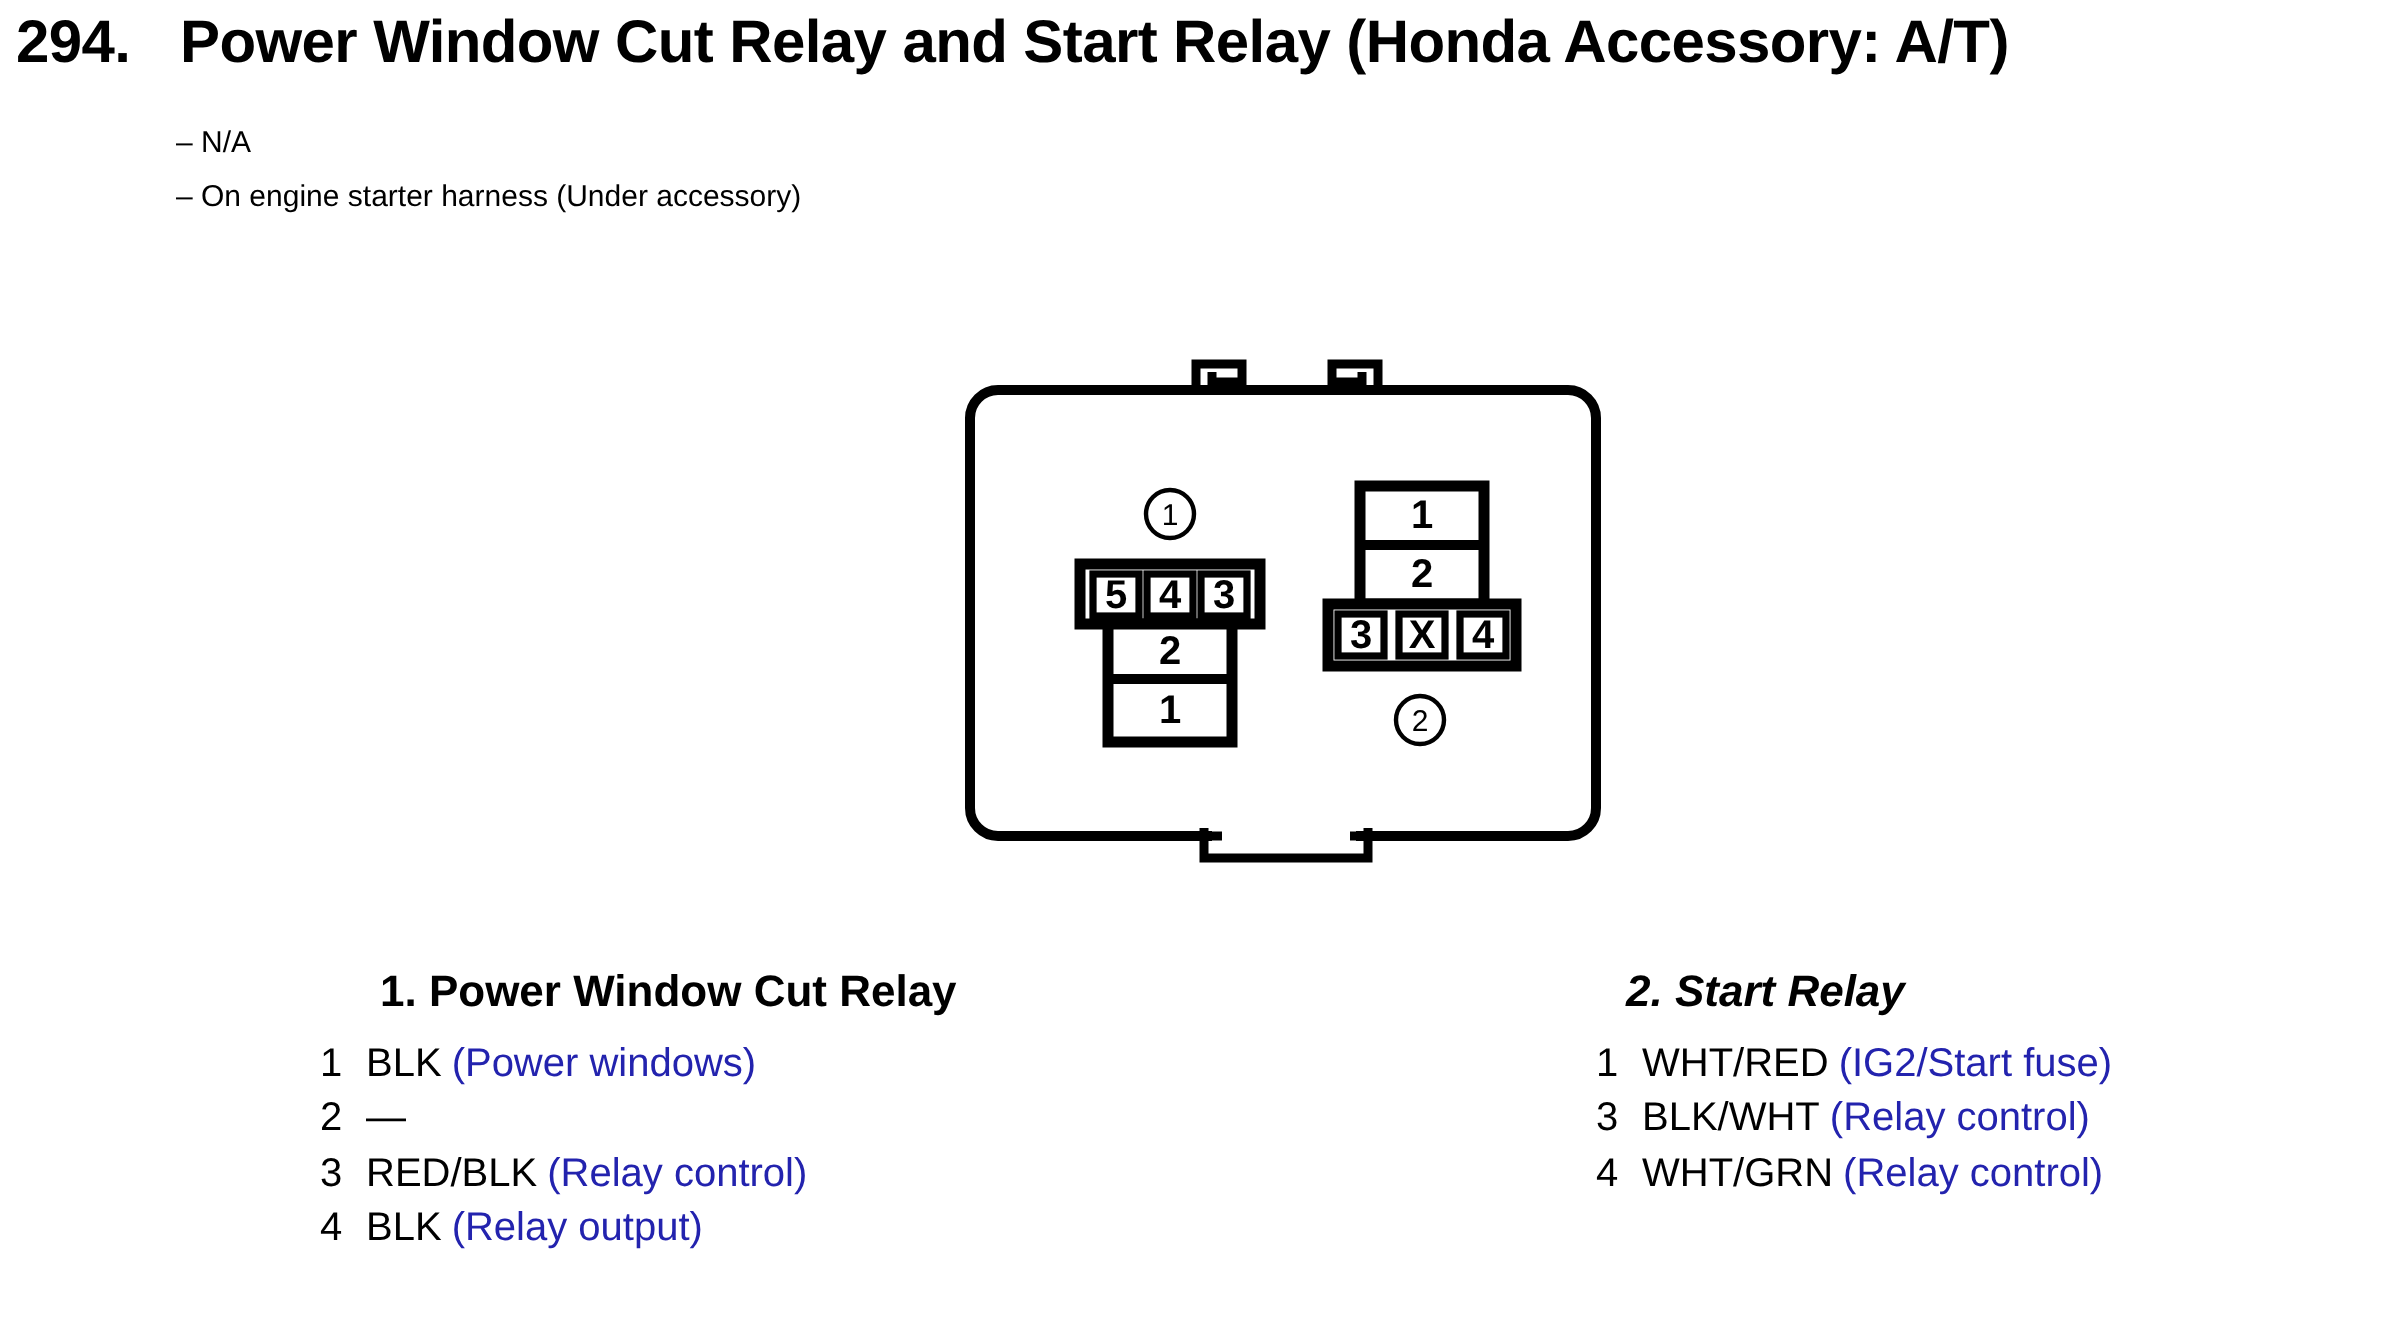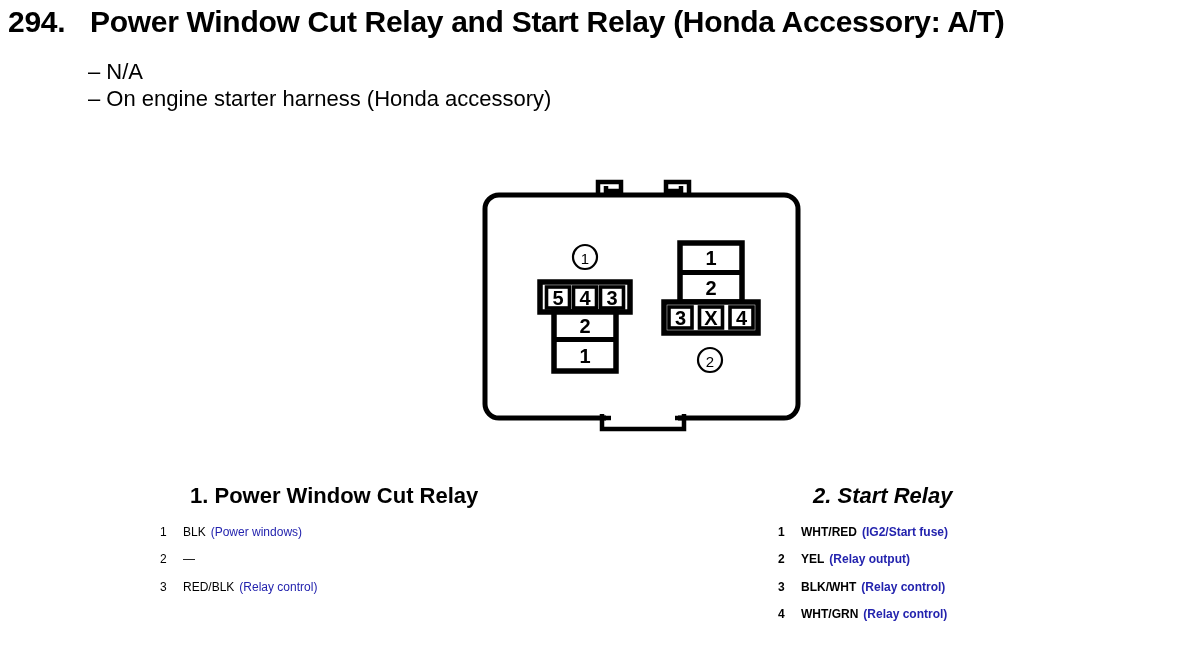--- a/index.html
+++ b/index.html
@@ -7,52 +7,52 @@
     position:relative; width:1198px; height:671px; background:#ffffff;
     font-family:"Liberation Sans", sans-serif; color:#000; overflow:hidden;
   }
   .title-row {
     position:absolute; left:8px; top:5px; white-space:nowrap;
     font-weight:bold; font-size:30px; letter-spacing:-0.3px;
   }
   .title-num { display:inline-block; min-width:82px; }
   .notes {
     position:absolute; left:88px; top:58px;
-    font-size:22px; line-height:27.3px; white-space:nowrap;
+    font-size:15px; line-height:27.3px; white-space:nowrap;
   }
   .diagram-wrap { position:absolute; left:440px; top:170px; width:400px; height:280px; }
   svg text { font-family:"Liberation Sans", sans-serif; fill:#000; }
   .cellnum { font-size:20px; font-weight:bold; text-anchor:middle; dominant-baseline:central; }
   .circnum { font-size:15px; font-weight:normal; text-anchor:middle; dominant-baseline:central; }
   .legend-heading {
     position:absolute; top:483px; font-size:22px; font-weight:bold; white-space:nowrap;
   }
   .legend-heading.lh-left  { left:190px;text-align:right; }
   .legend-heading.lh-right { left:813px;font-style:italic; }
   .pin-list {
-    position:absolute; top:519px; font-size:12px; line-height:27.3px; white-space:nowrap;
+    position:absolute; top:519px; font-size:20px; line-height:27.3px; white-space:nowrap;
   }
   .pin-list.pl-left  { left:160px; }
-  .pin-list.pl-right { left:778px;font-weight:bold; }
+  .pin-list.pl-right { left:798px; }
   .pin-num  { display:inline-block; min-width:14px; margin-right:9px; }
   .pin-wire { color:#000; }
   .pin-desc { color:#2323ae; margin-left:5px; }
 </style>
 </head>
 <body>
 
 <div class="page">
 
   <div class="title-row">
     <span class="title-num">294.</span><span>Power Window Cut Relay and Start Relay (Honda Accessory: A/T)</span>
   </div>
 
   <div class="notes">
     <div>– N/A</div>
-    <div>– On engine starter harness (Honda accessory)</div>
+    <div>– On engine starter harness (Under accessory)</div>
   </div>
 
   <div class="diagram-wrap">
     <svg width="400" height="280" viewBox="0 0 400 280">
 
       <rect x="45" y="25" width="313" height="223" rx="14" fill="#ffffff" stroke="#000" stroke-width="5"></rect>
 
       <path d="M 158 26 L 158 12 L 181 12 L 181 21 L 166 21 L 166 16" fill="none" stroke="#000" stroke-width="4.5"></path>
       <path d="M 249 26 L 249 12 L 226 12 L 226 21 L 241 21 L 241 16" fill="none" stroke="#000" stroke-width="4.5"></path>
 
@@ -102,30 +102,30 @@
   <div class="pin-list pl-left">
     <div class="pin-row">
       <span class="pin-num">1</span><span class="pin-wire">BLK</span><span class="pin-desc">(Power windows)</span>
     </div>
     <div class="pin-row">
       <span class="pin-num">2</span><span class="pin-wire">—</span><span class="pin-desc"></span>
     </div>
     <div class="pin-row">
       <span class="pin-num">3</span><span class="pin-wire">RED/BLK</span><span class="pin-desc">(Relay control)</span>
     </div>
+    <div class="pin-row">
+      <span class="pin-num">4</span><span class="pin-wire">BLK</span><span class="pin-desc">(Relay output)</span>
+    </div>
   </div>
 
   <div class="legend-heading lh-right">2. Start Relay</div>
 
   <div class="pin-list pl-right">
     <div class="pin-row">
       <span class="pin-num">1</span><span class="pin-wire">WHT/RED</span><span class="pin-desc">(IG2/Start fuse)</span>
-    </div>
-    <div class="pin-row">
-      <span class="pin-num">2</span><span class="pin-wire">YEL</span><span class="pin-desc">(Relay output)</span>
     </div>
     <div class="pin-row">
       <span class="pin-num">3</span><span class="pin-wire">BLK/WHT</span><span class="pin-desc">(Relay control)</span>
     </div>
     <div class="pin-row">
       <span class="pin-num">4</span><span class="pin-wire">WHT/GRN</span><span class="pin-desc">(Relay control)</span>
     </div>
   </div>
 
 </div>

